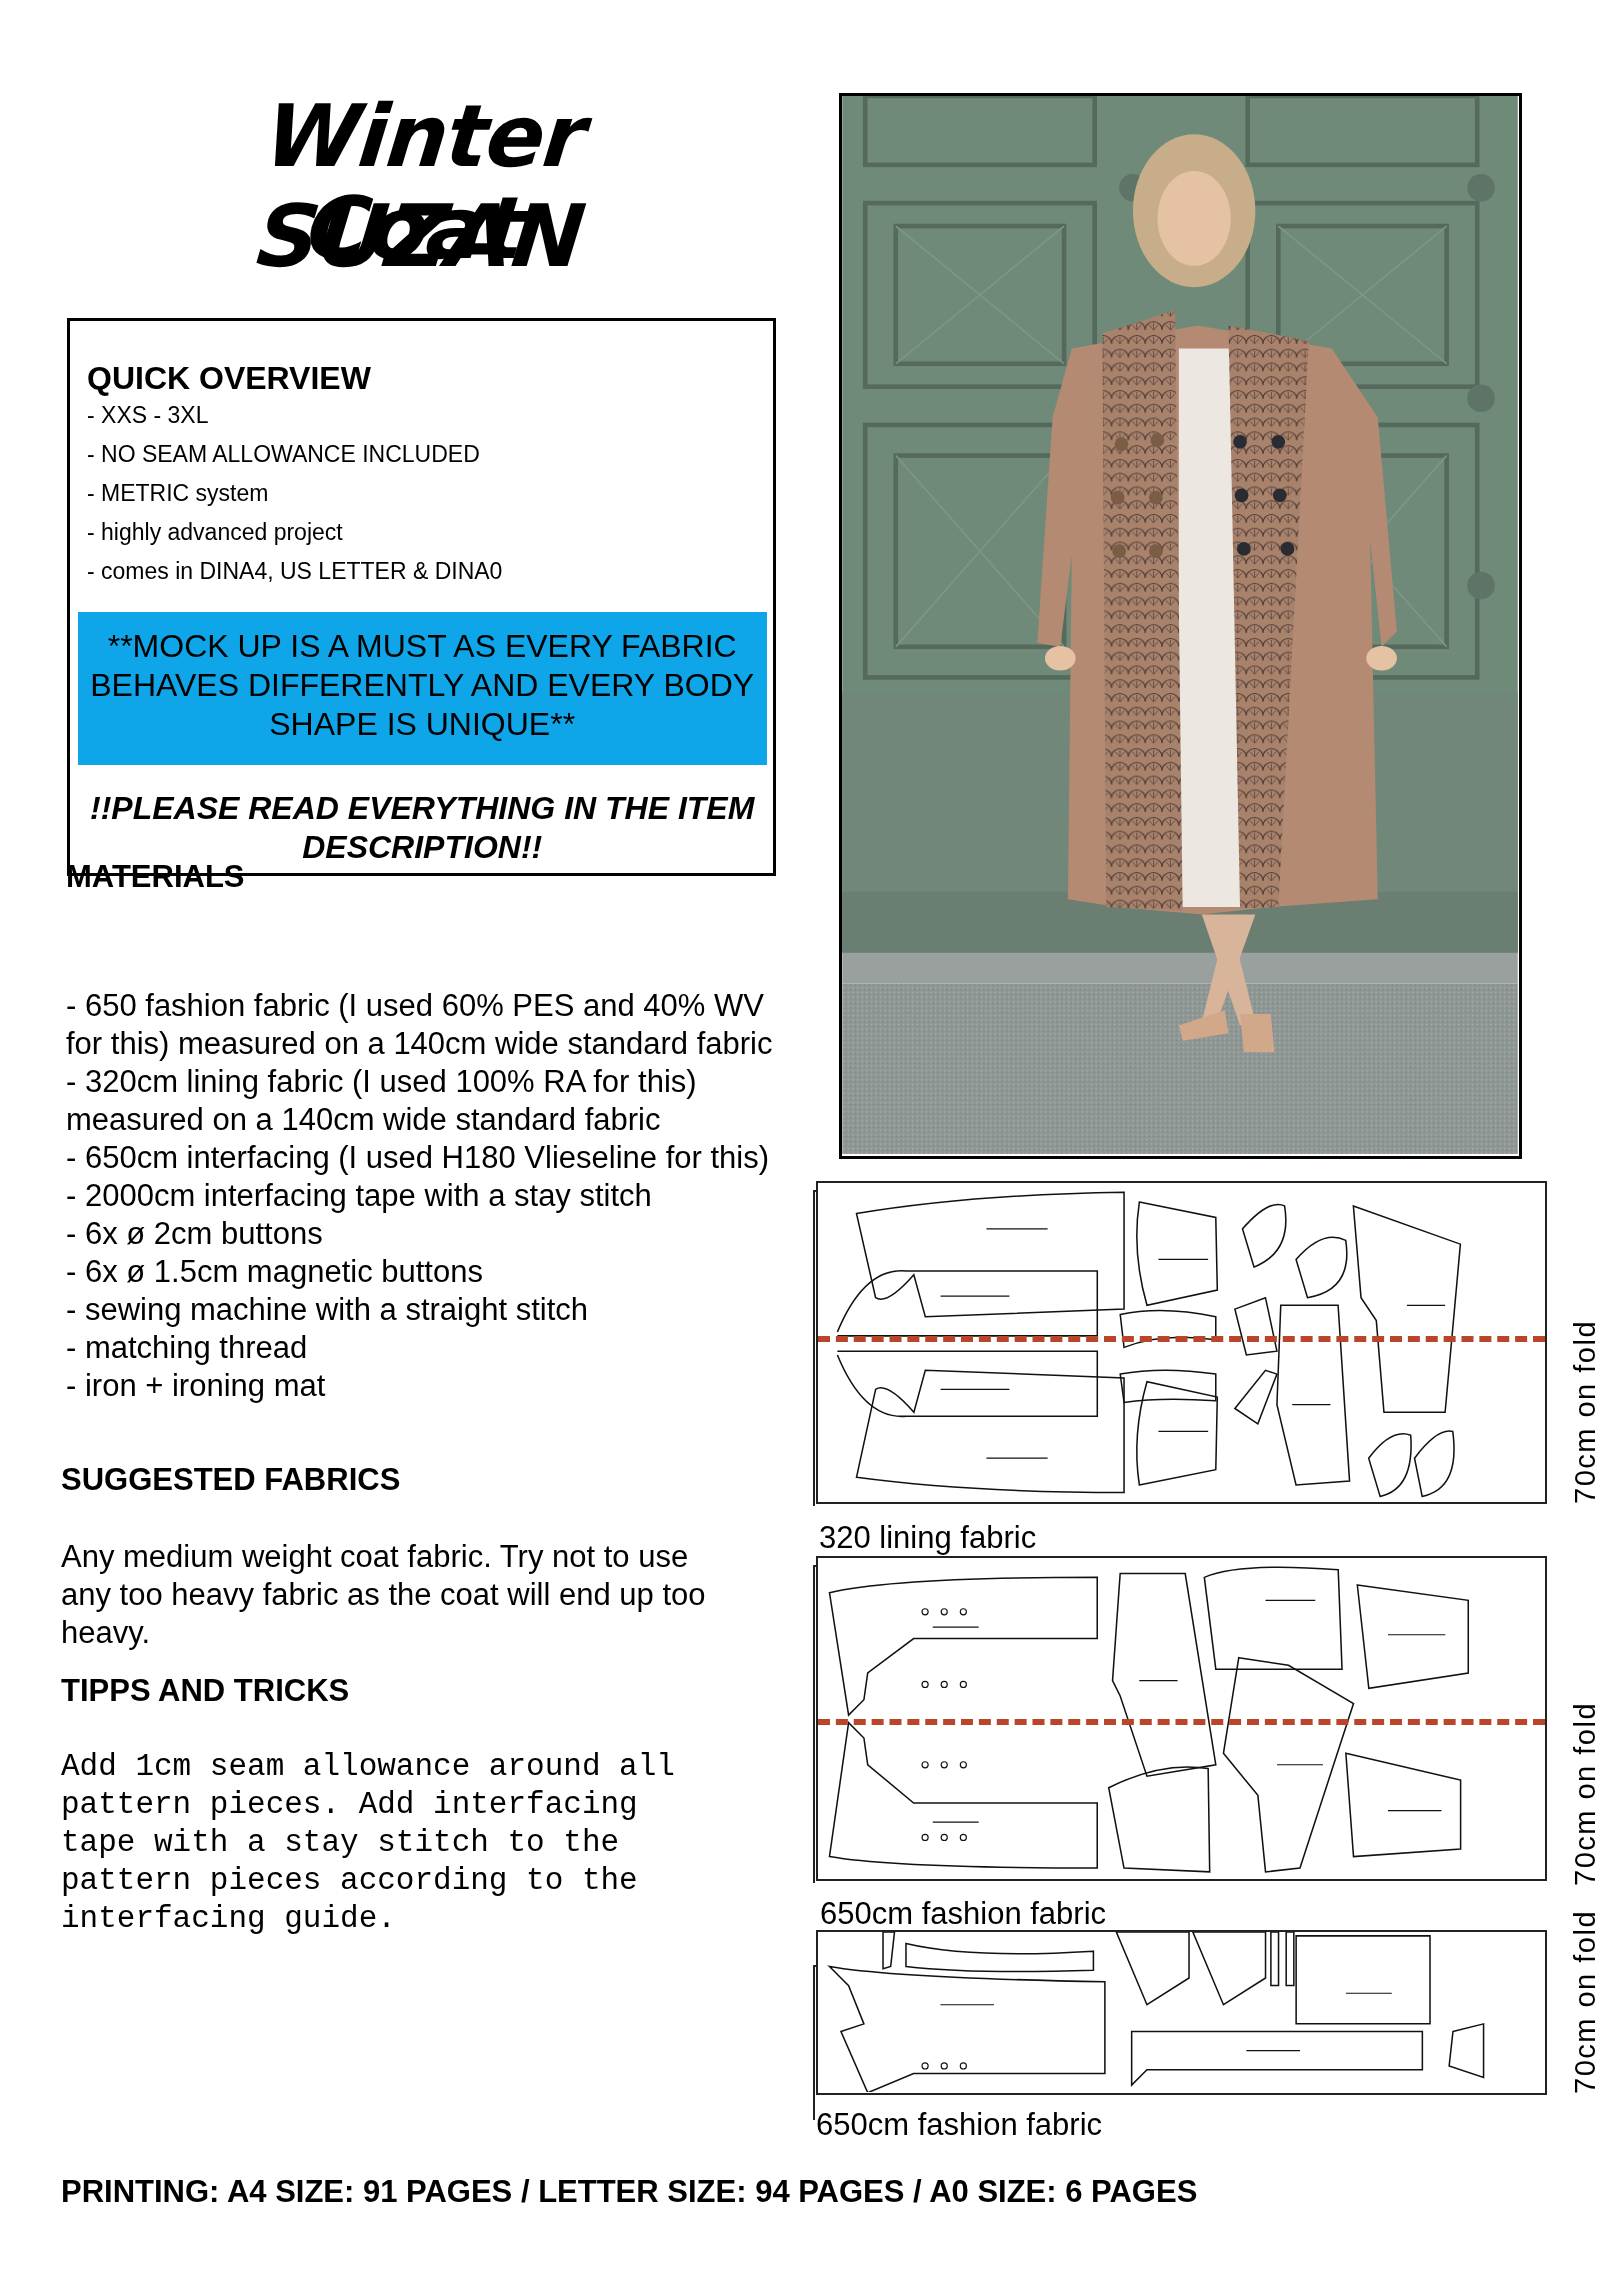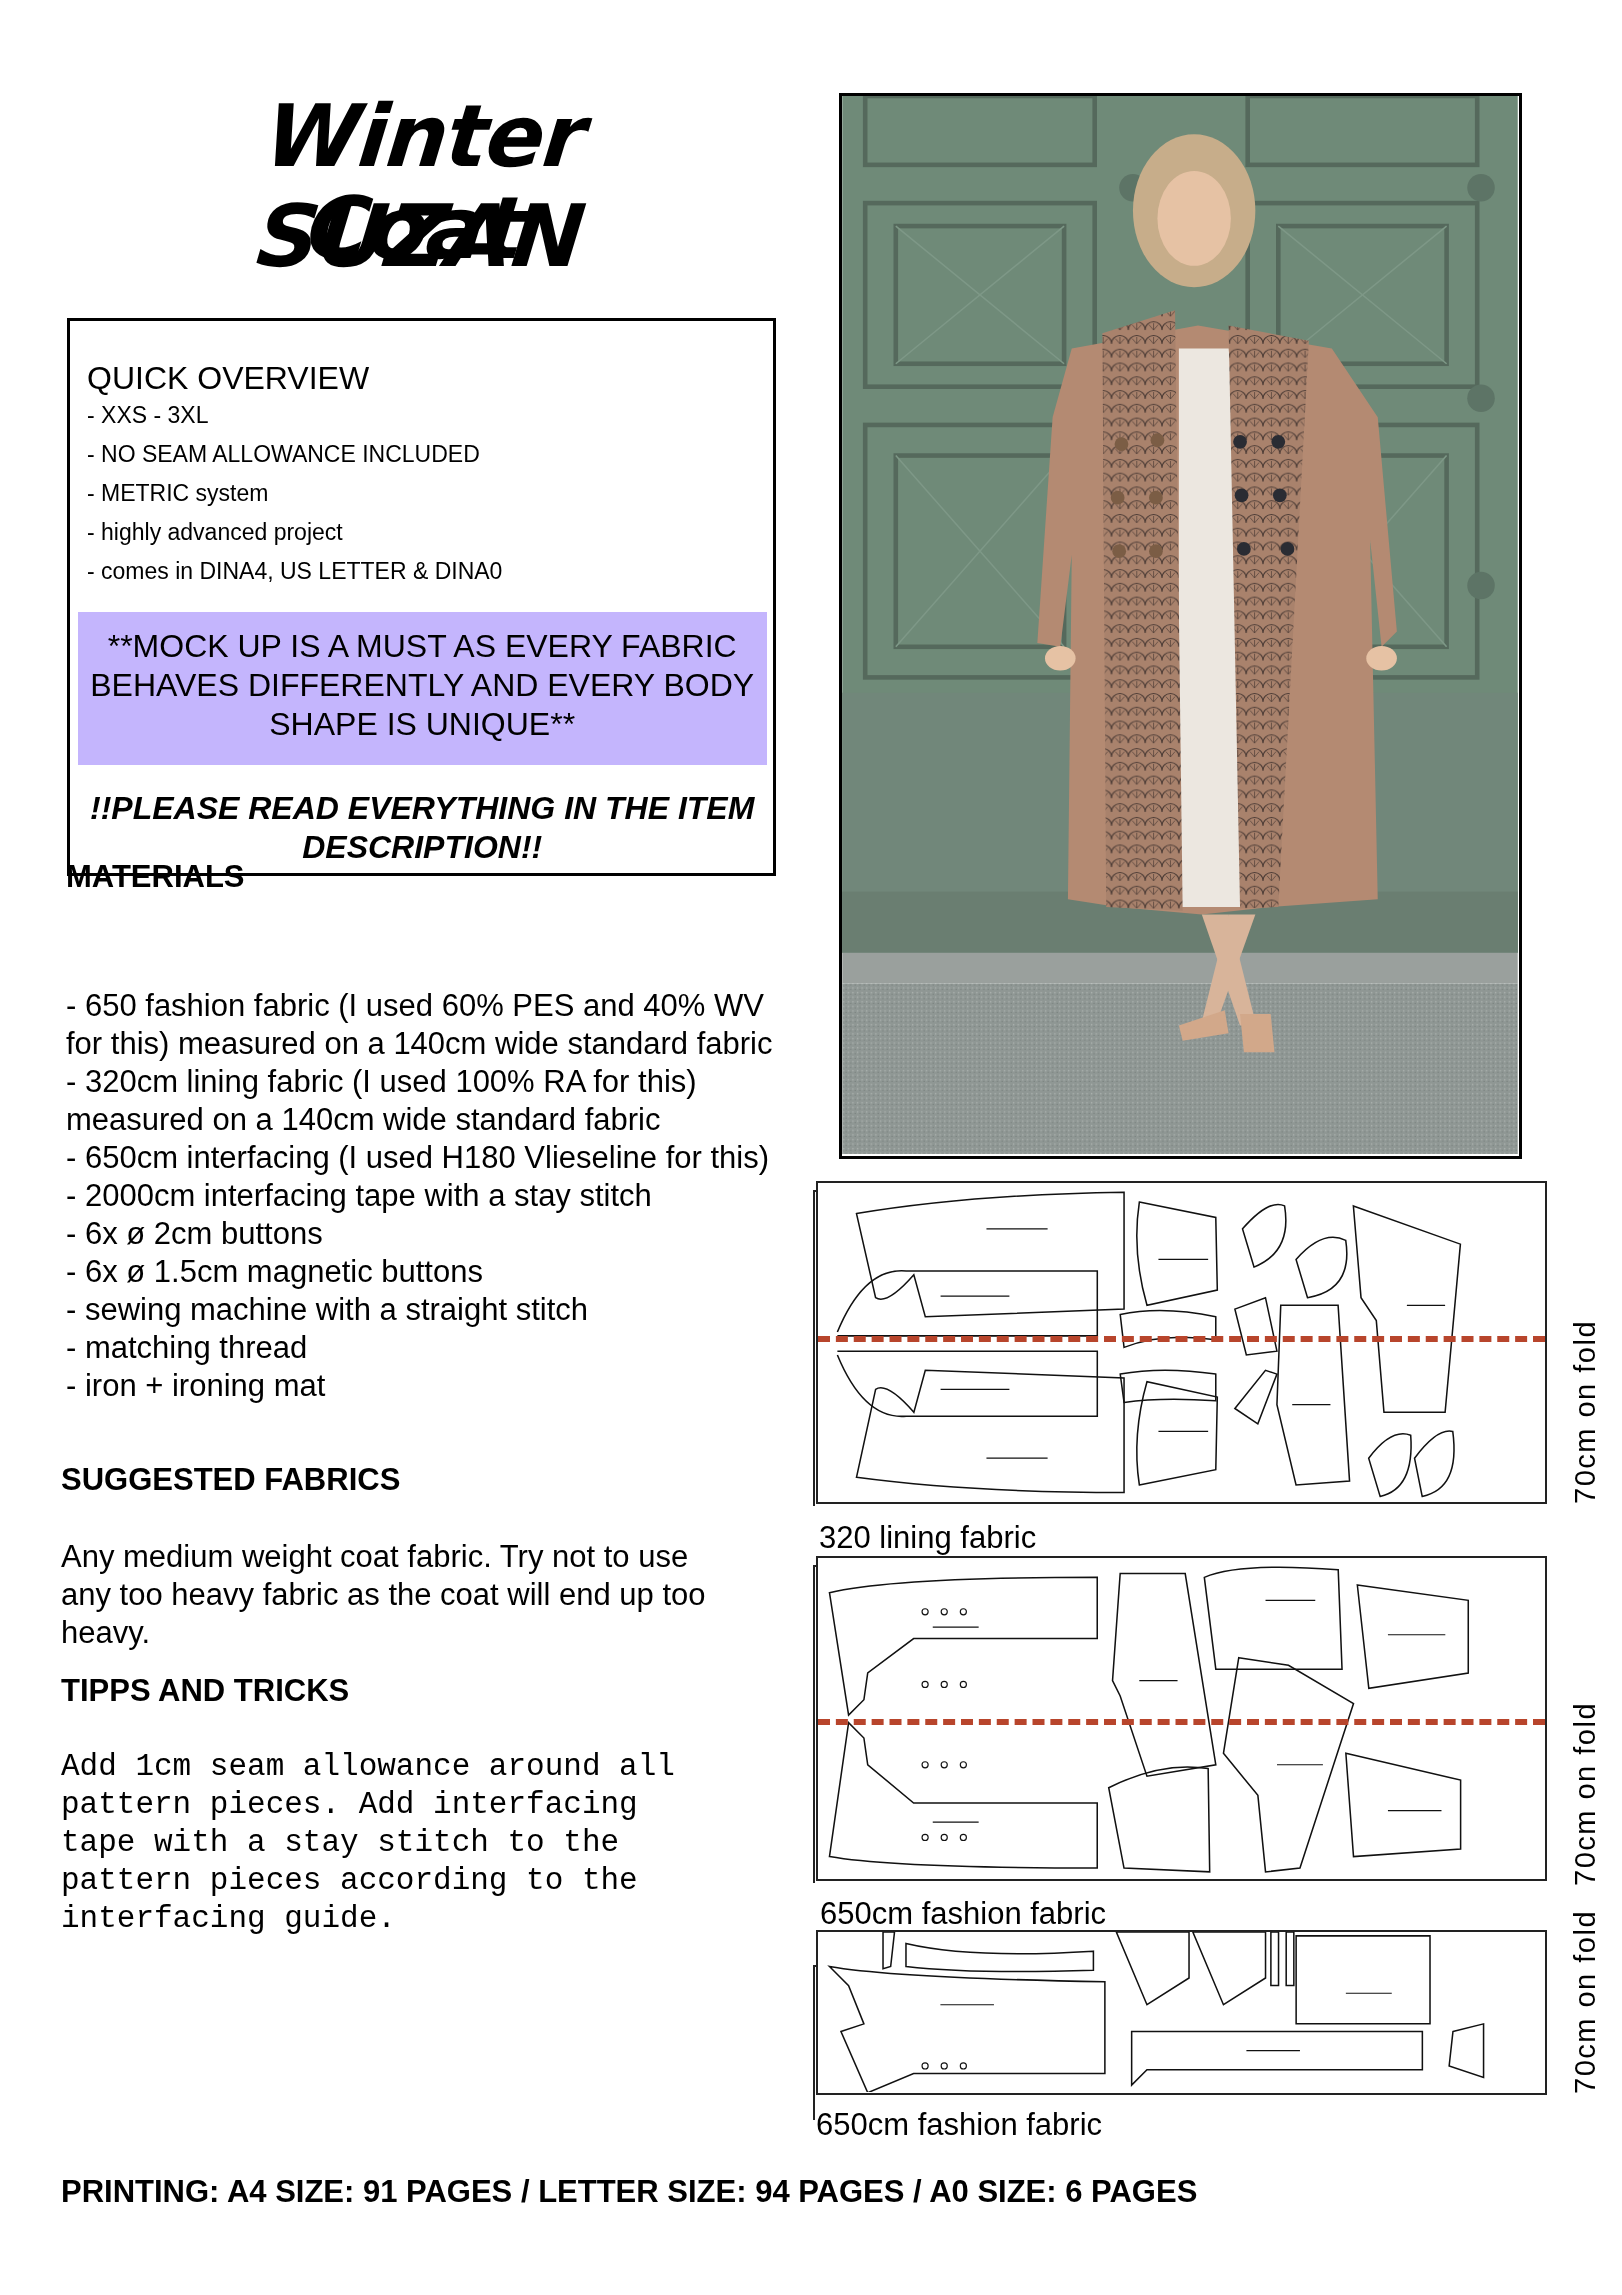--- a/index.html
+++ b/index.html
@@ -8,23 +8,23 @@
   .abs { position:absolute; }
 
   
   .title { font-family:"DejaVu Sans", sans-serif; font-weight:bold; font-style:italic;
            text-align:center; letter-spacing:-1.5px; transform:skewX(-6deg); }
   #title1 { left:145px; top:90px; width:551px; font-size:86px; line-height:92px; }
   #title2 { left:145px; top:190px; width:551px; font-size:86px; line-height:92px; }
 
   
   #overview { left:67px; top:318px; width:709px; height:558px; border:3.1px solid #000; box-sizing:border-box; }
-  #ov-heading { left:17px; top:37px; font-size:32px; font-weight:normal; line-height:40px;text-align:center; }
+  #ov-heading { left:17px; top:37px; font-size:32px; font-weight:bold; line-height:40px;text-align:center; }
   #ov-list { left:17px; top:75px; font-size:23px; line-height:39px; margin:0; padding:0; list-style:none; }
-  #callout { left:7.7px; top:291px; width:689px; height:153px; background:#c4b5fd; }
+  #callout { left:7.7px; top:291px; width:689px; height:153px; background:#0ea5e9; }
   #callout-text { left:0; top:15.3px; width:100%; text-align:center; font-size:32px; line-height:39px; }
   #notice { left:7.7px; top:468px; width:689px; text-align:center; font-size:32px; font-weight:bold; line-height:39px;font-style:italic; }
 
   
   .h2 { font-size:31px; font-weight:bold; line-height:37px; }
   .body-text { font-size:31px; line-height:38px; }
   #materials-h { left:66px; top:858px; }
   #materials-list { left:66px; top:987px; margin:0; padding:0; list-style:none; width:735px; }
   #fabrics-h { left:61px; top:1461px; }
   #fabrics-p { left:61px; top:1538px; width:658px; }

